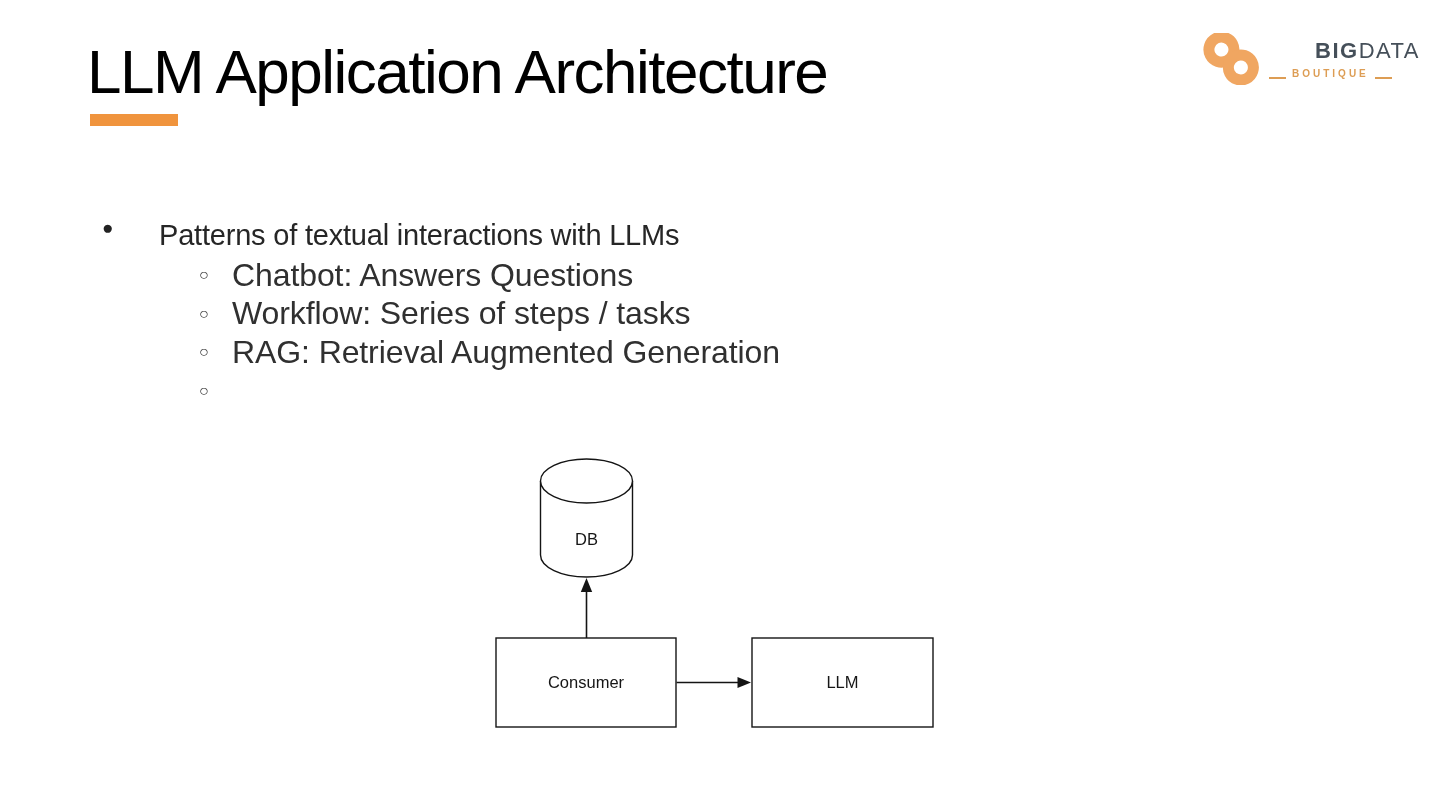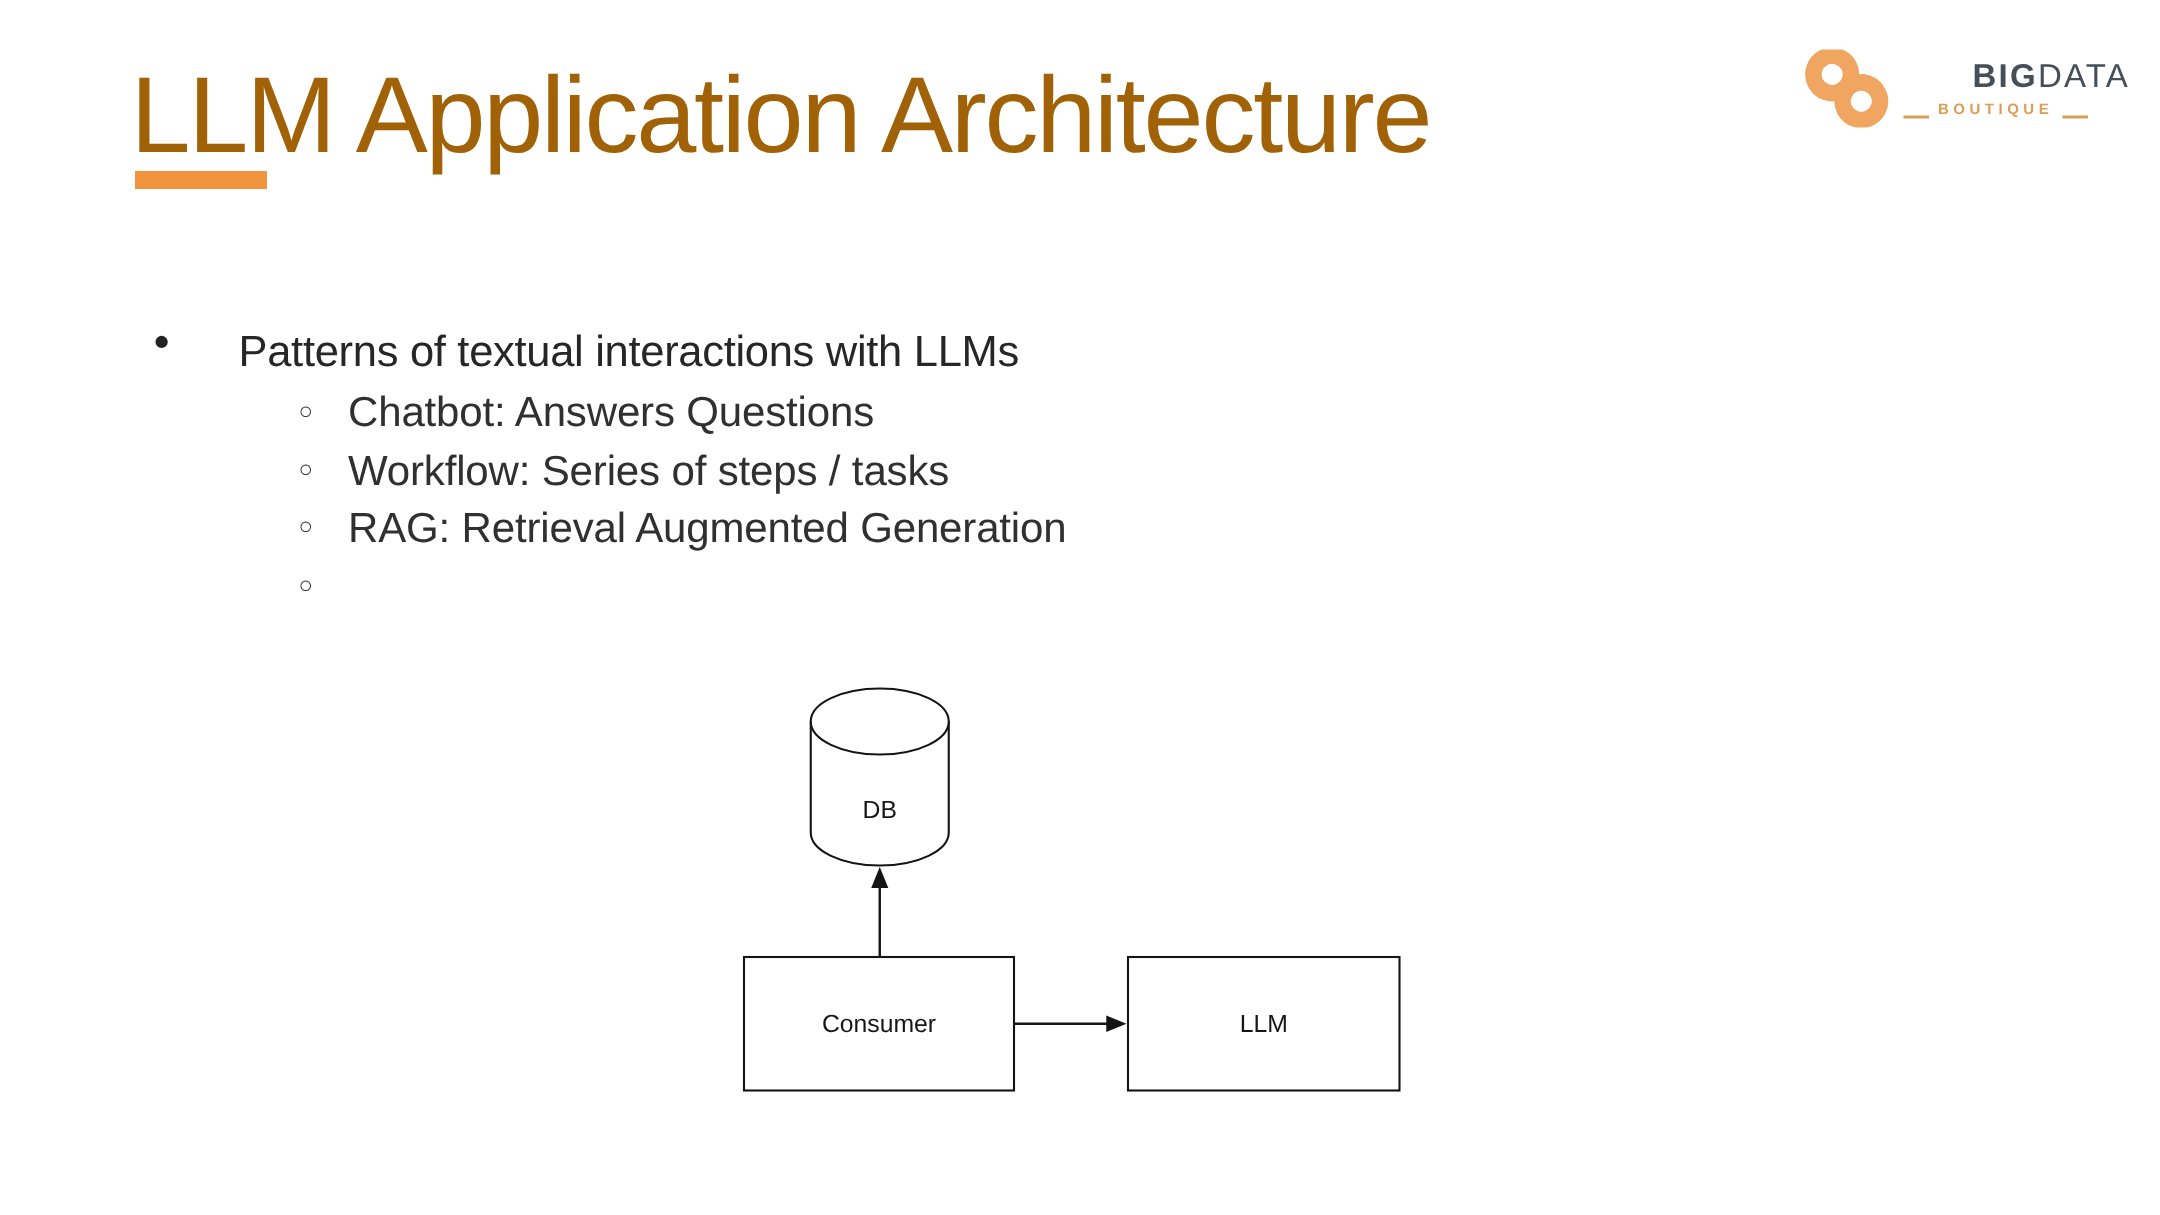--- a/index.html
+++ b/index.html
@@ -12,24 +12,24 @@
     overflow: hidden;
     font-family: "Liberation Sans", sans-serif;
     margin: 0 auto;
   }
 
   
   .title {
     position: absolute;
     left: 87px;
     top: 36px;
-    font-size: 72px;
+    font-size: 62px;
     font-weight: 300;
     letter-spacing: -1.5px;
-    color: #a16207;
+    color: #000000;
     white-space: nowrap;
     text-align: right;
   }
   .accent-bar {
     position: absolute;
     left: 90px;
     top: 114px;
     width: 88px;
     height: 12px;
     background: #f0943d;
@@ -110,21 +110,21 @@
     color: #303030;
   }
   .marker-sub {
     font-size: 16px;
     width: 13px;
     margin-right: 20px;
     line-height: 1;
     color: #3a3a3a;
   }
   .sub-text {
-    font-size: 28px;
+    font-size: 32px;
     letter-spacing: -0.1px;
     white-space: nowrap;
   }
 
   
   .diagram {
     position: absolute;
     left: 480px;
     top: 448px;
   }

